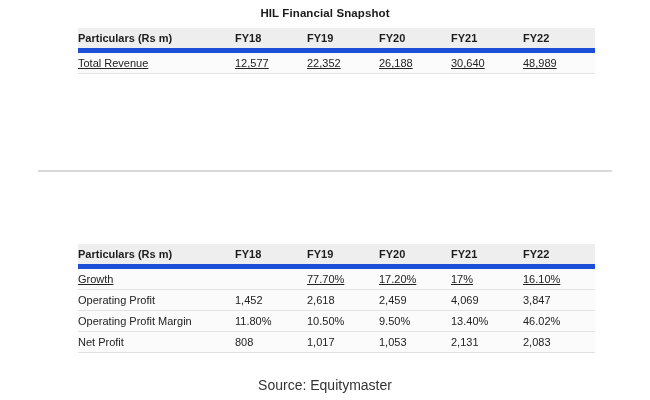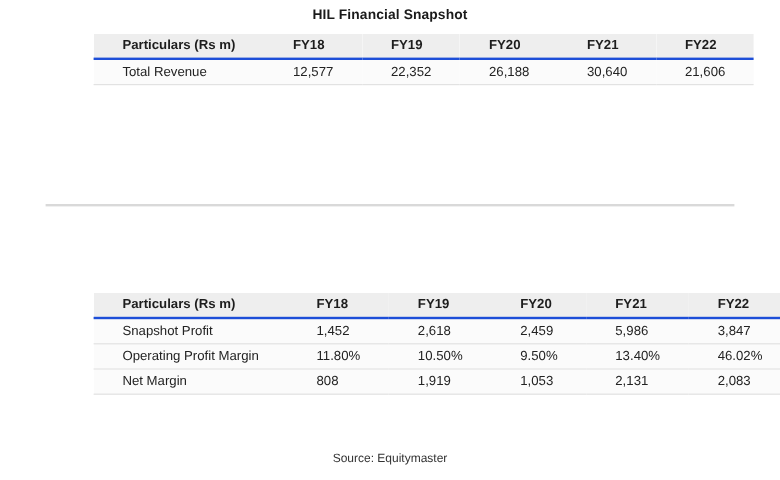--- a/index.html
+++ b/index.html
@@ -36,39 +36,40 @@
   }
   .tbl-wrap {
     position: absolute;
     left: 78px;
     width: 517px;
   }
   .tbl-top { top: 28px; }
   .tbl-bottom { top: 244px; }
   table th, table td {
     text-align: left;
-    padding: 4px 24px;
+    padding: 4px 0;
     font-weight: normal;
     white-space: nowrap;
     overflow: hidden;
   }
   thead th {
     background: #eeeeee;
     font-weight: bold;
     color: #1d1d1d;
     font-size: 11px;
     border-bottom: 1px solid #ffffff;
   }
   tbody td {
     background: #fbfbfb;
     border-bottom: 1px solid #e2e2e2;
     color: #232323;
   }
   tbody tr:first-child td {
-    border-top: 2px solid #1d4ed8;
+    border-top: 5px solid #1d4ed8;
+    text-decoration: underline;
   }
   col.c0 { width: 157px; }
   col.c1 { width: 72px; }
   col.c2 { width: 72px; }
   col.c3 { width: 72px; }
   col.c4 { width: 72px; }
   col.c5 { width: 72px; }
   .divider {
     position: absolute;
     left: 38px;
@@ -76,21 +77,21 @@
     width: 574px;
     height: 2px;
     background: #d9d9d9;
   }
   .source {
     position: absolute;
     top: 377px;
     left: 0;
     width: 650px;
     text-align: center;
-    font-size: 10px;
+    font-size: 14px;
     color: #333333;
   }
 </style>
 </head>
 <body>
 
 <div class="page">
 
   <div class="title">HIL Financial Snapshot</div>
 
@@ -114,21 +115,21 @@
           <th>FY22</th>
         </tr>
       </thead>
       <tbody>
         <tr>
           <td>Total Revenue</td>
           <td>12,577</td>
           <td>22,352</td>
           <td>26,188</td>
           <td>30,640</td>
-          <td>21,606</td>
+          <td>48,989</td>
         </tr>
       </tbody>
     </table>
   </div>
 
   <div class="divider"></div>
 
   <div class="tbl-wrap tbl-bottom">
     <table>
       <colgroup>
@@ -144,39 +145,47 @@
           <th>Particulars (Rs m)</th>
           <th>FY18</th>
           <th>FY19</th>
           <th>FY20</th>
           <th>FY21</th>
           <th>FY22</th>
         </tr>
       </thead>
       <tbody>
         <tr>
-          <td>Snapshot Profit</td>
+          <td>Growth</td>
+          <td></td>
+          <td>77.70%</td>
+          <td>17.20%</td>
+          <td>17%</td>
+          <td>16.10%</td>
+        </tr>
+        <tr>
+          <td>Operating Profit</td>
           <td>1,452</td>
           <td>2,618</td>
           <td>2,459</td>
-          <td>5,986</td>
+          <td>4,069</td>
           <td>3,847</td>
         </tr>
         <tr>
           <td>Operating Profit Margin</td>
           <td>11.80%</td>
           <td>10.50%</td>
           <td>9.50%</td>
           <td>13.40%</td>
           <td>46.02%</td>
         </tr>
         <tr>
-          <td>Net Margin</td>
+          <td>Net Profit</td>
           <td>808</td>
-          <td>1,919</td>
+          <td>1,017</td>
           <td>1,053</td>
           <td>2,131</td>
           <td>2,083</td>
         </tr>
       </tbody>
     </table>
   </div>
 
   <div class="source">Source: Equitymaster</div>
 

